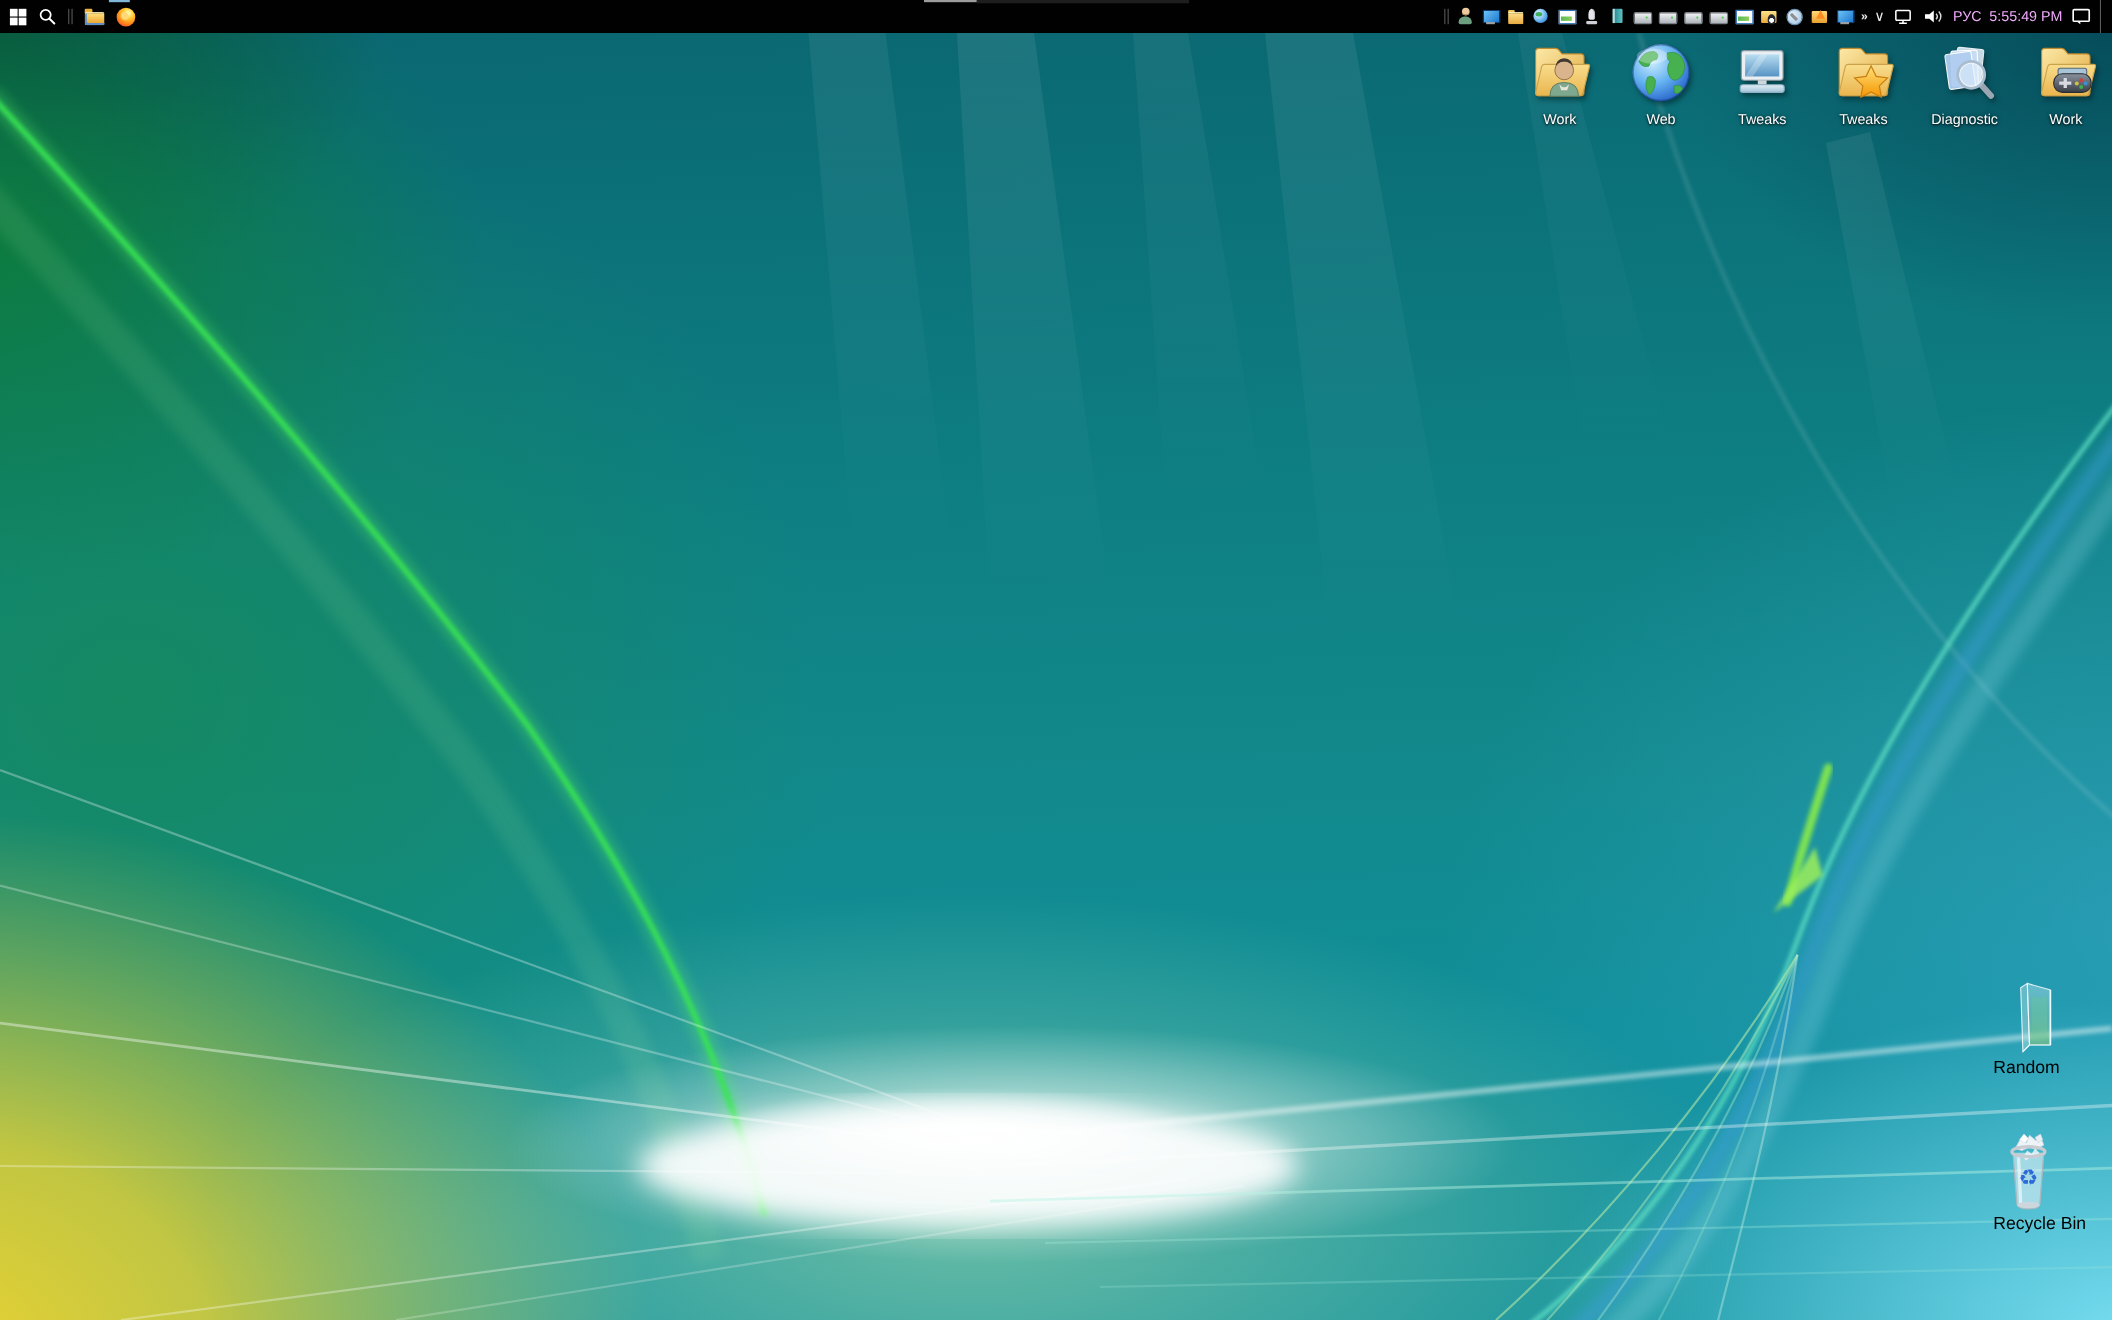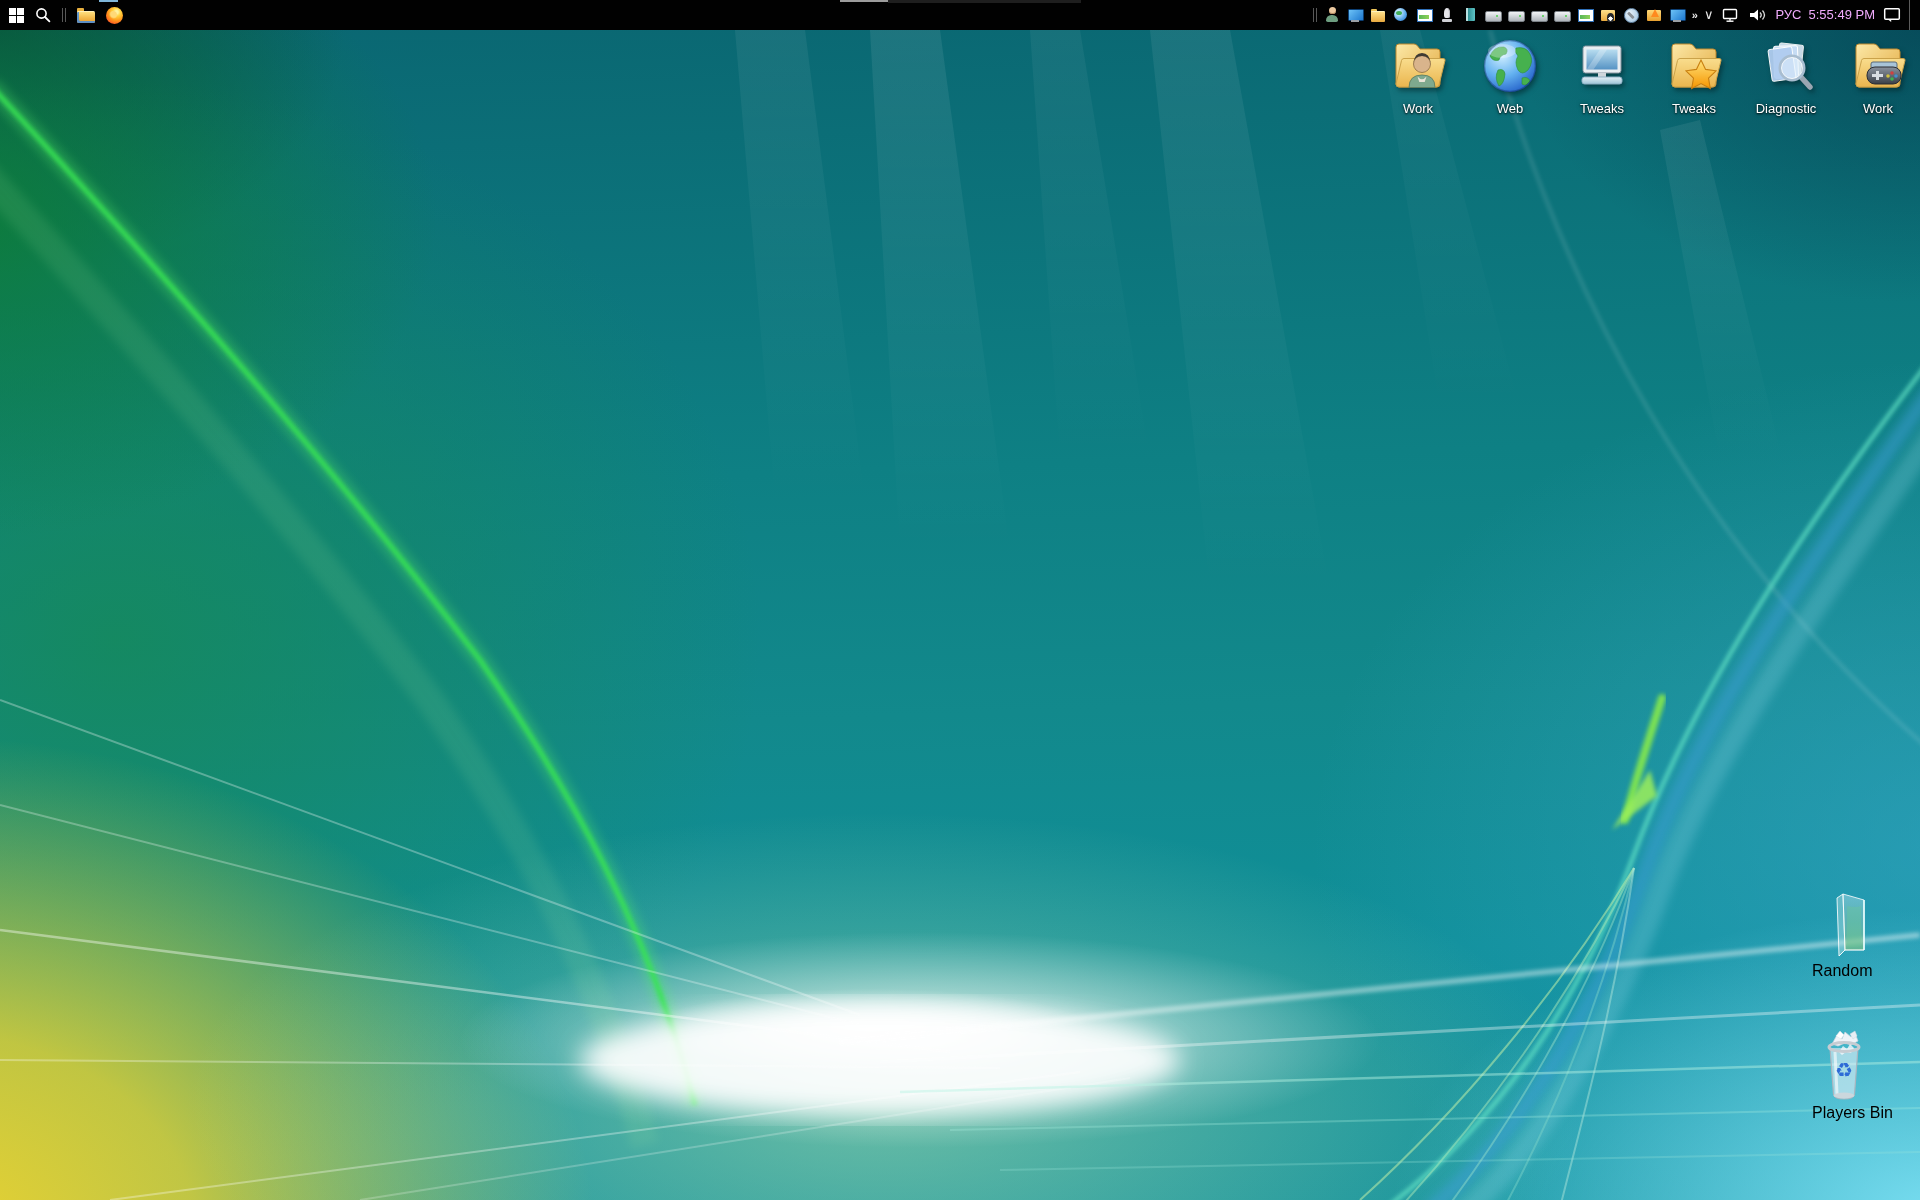--- a/index.html
+++ b/index.html
@@ -316,21 +316,21 @@
       <path d="M20 22 l5 -9 5 4 3 -7 6 5 4 -4 3 8 -7 4 -6 -2 -7 3 z" fill="#eef3f8" stroke="#c8d2dc" stroke-width=".7"></path>
       <path d="M24 14 l4 -5 4 4 -3 4 z" fill="#fff" stroke="#d8e0e8" stroke-width=".5"></path>
       <path d="M38 12 l5 -3 2 5 -4 3 z" fill="#e8eef4" stroke="#cdd6de" stroke-width=".5"></path>
       <path d="M18 26 L21.5 72 Q22 77 32 77 Q42 77 42.5 72 L46 26" fill="rgba(225,238,246,.6)" stroke="#aab6c0" stroke-width="1.2"></path>
       <path d="M23 30 L25 72" stroke="#fff" stroke-width="3" opacity=".6"></path>
       <path d="M27 30 l4 -6 4 3 3 -5 4 4 -3 5 -5 -1 -4 3 z" fill="#f4f8fb" opacity=".8"></path>
       <ellipse cx="32" cy="73.5" rx="10.5" ry="3" fill="#cfd6dc" opacity=".9"></ellipse>
       <ellipse cx="32" cy="25" rx="15" ry="4.5" fill="none" stroke="#c6ccd2" stroke-width="3"></ellipse>
       <text x="32" y="55" font-size="20" text-anchor="middle" fill="#2e6bd6" font-family="DejaVu Sans">♻</text>
     </svg>
-    <span class="lbl">Players Bin</span>
+    <span class="lbl">Recycle Bin</span>
   </div>
 </div>
 
 <div class="taskbar">
   <div class="tb-left">
     <div class="tb-btn">
         <div class="win-logo"></div>
       </div>
     <div class="tb-btn">
       <svg width="16" height="16">

